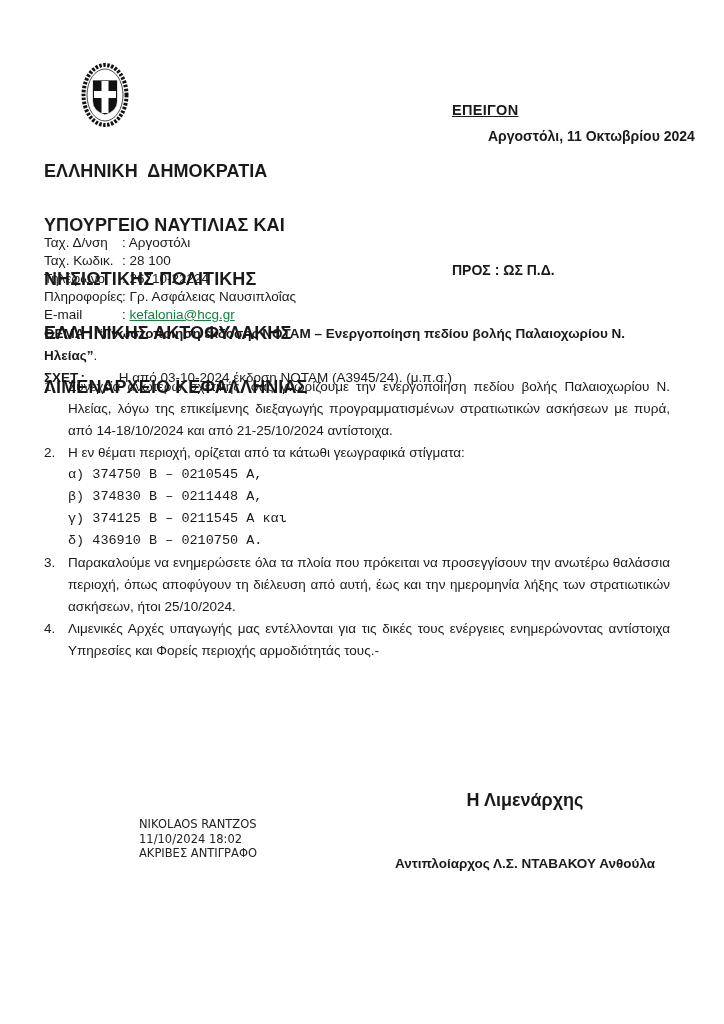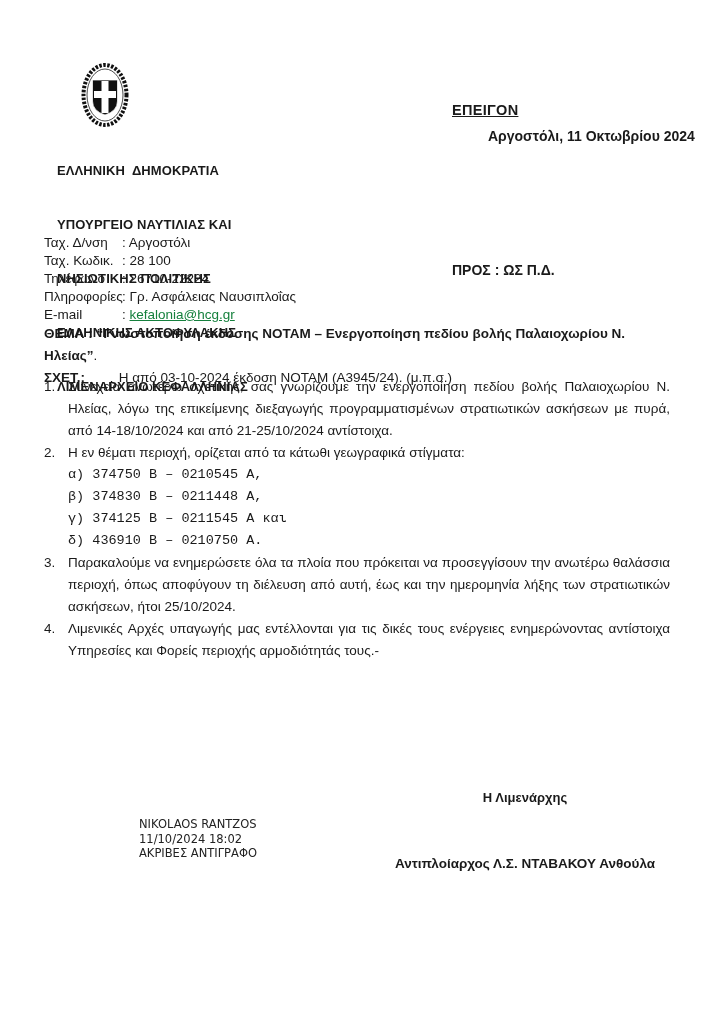--- a/index.html
+++ b/index.html
@@ -9,22 +9,22 @@
     background:#ffffff;
     margin:0 auto;
     font-family:"Liberation Sans",sans-serif;
     color:#1a1a1a;
     overflow:hidden;
   }
   
   .emblem{position:absolute;left:80px;top:61px;width:50px;height:68px;}
   
   .org-block{
-    position:absolute;left:57px;top:126px;
-    font-size:13px;font-weight:bold;line-height:18px;
+    position:absolute;left:44px;top:126px;
+    font-size:18px;font-weight:bold;line-height:18px;
     white-space:pre;letter-spacing:.1px;
   }
   
   .contact-block{
     position:absolute;left:44px;top:234px;
     font-size:13.5px;line-height:18px;
   }
   .c-label{display:inline-block;width:78px;}
   .c-sep{white-space:pre;}
   .contact-block a{color:#15803d;}
@@ -50,21 +50,21 @@
     position:absolute;left:44px;top:376px;width:626px;
     font-size:13.5px;line-height:22px;
   }
   .item{display:flex;}
   .item-num{width:24px;flex-shrink:0;}
   .item-text{flex:1;text-align:justify;}
   .subline{text-align:left;font-family:Liberation Mono, monospace;}
   
   .harbourmaster-title{
     position:absolute;left:385px;top:790px;width:280px;
-    text-align:center;font-size:13px;font-weight:bold;
+    text-align:center;font-size:18px;font-weight:bold;
   }
   .harbourmaster-name{
     position:absolute;left:385px;top:856px;width:280px;
     text-align:center;font-size:13.5px;font-weight:bold;
   }
   .stamp{
     position:absolute;left:139px;top:817px;
     font-family:"DejaVu Sans",sans-serif;
     font-size:11.5px;line-height:14.5px;color:#222;
   }

